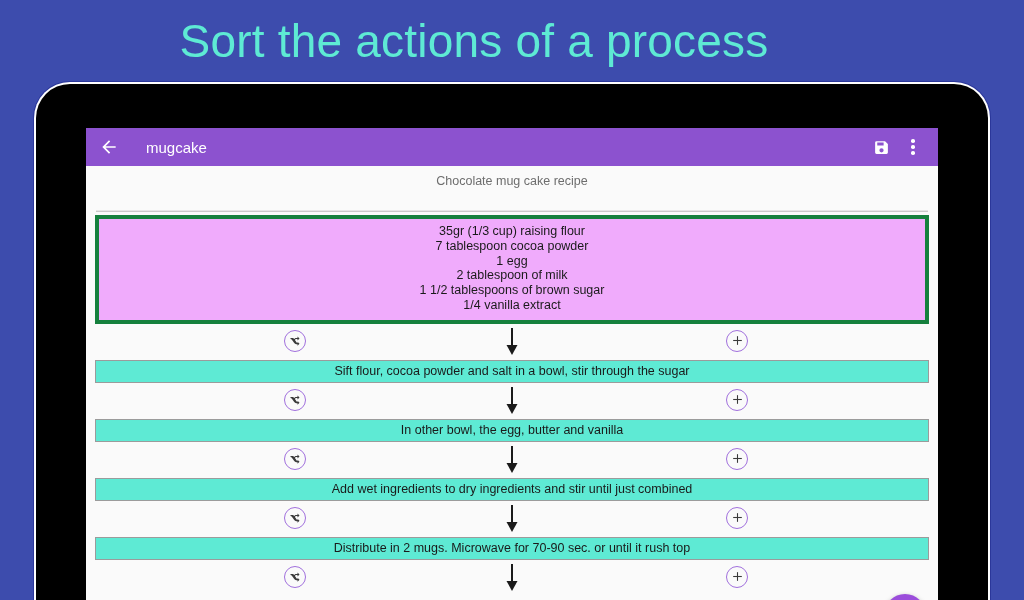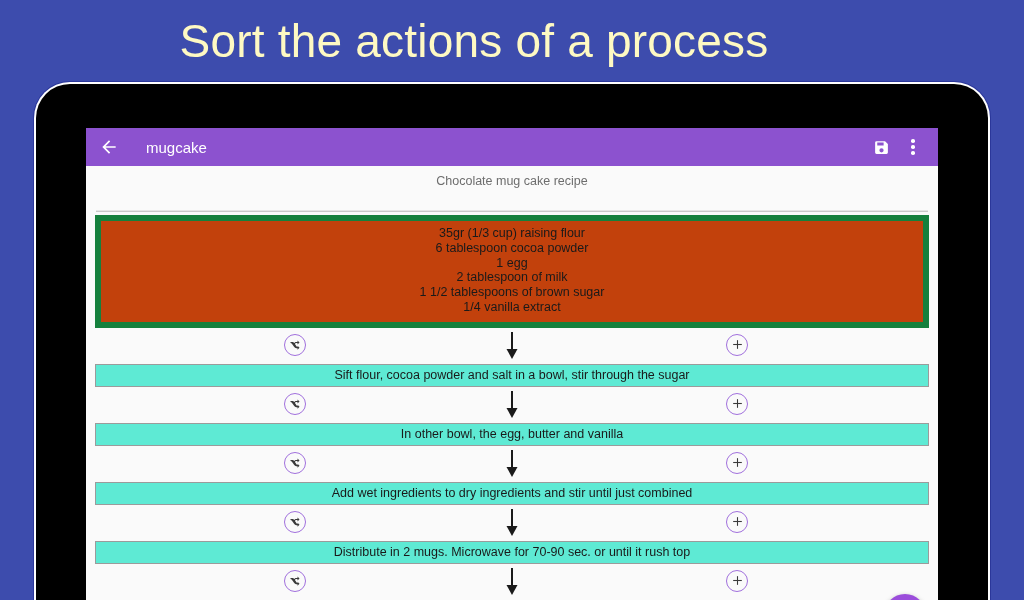--- a/index.html
+++ b/index.html
@@ -16,21 +16,21 @@
     position: relative;
   }
 
   
   .promo-title {
     position: absolute;
     top: 8px;
     left: 0;
     width: 948px;
     text-align: center;
-    color: #fef9c3;
+    color: #5eead4;
     font-size: 46px;
     font-weight: 400;
     letter-spacing: 0.2px;
     line-height: 66px;
     white-space: nowrap;
   }
 
   
   .tablet {
     position: absolute;
@@ -102,22 +102,22 @@
   }
 
   .top-divider {
     height: 2px;
     background: #c9c9c9;
     border-top: 1px solid #e6e6e6;
     margin: 0 1px 3px 1px;
   }
 
   .ingredients-box {
-    border: 6px solid #15803d;
-    background: #c2410c;
+    border: 4px solid #15803d;
+    background: #f0abfc;
     padding: 5px 8px 7px 8px;
     text-align: center;
   }
   .ingredients-box .line {
     font-size: 12.5px;
     color: #1a1a1a;
     line-height: 14.8px;
     white-space: nowrap;
   }
 
@@ -213,21 +213,21 @@
       </div>
     </div>
 
     <div class="content">
 
       <div class="recipe-title">Chocolate mug cake recipe</div>
       <div class="top-divider"></div>
 
       <div class="ingredients-box">
         <div class="line">35gr (1/3 cup) raising flour</div>
-        <div class="line">6 tablespoon cocoa powder</div>
+        <div class="line">7 tablespoon cocoa powder</div>
         <div class="line">1 egg</div>
         <div class="line">2 tablespoon of milk</div>
         <div class="line">1 1/2 tablespoons of brown sugar</div>
         <div class="line">1/4 vanilla extract</div>
       </div>
 
       <div class="connector">
         <div class="circle-btn shuffle">
           <svg width="12" height="12" viewBox="0 0 24 24" aria-hidden="true">
             <path d="M17 3l4 4-4 4V8h-2.5c-1.3 0-2 .7-3 2.1l-.9 1.3-1.2-1.7.7-1C11.4 6.9 12.6 6 14.5 6H17V3zM3 6h3.5c1.9 0 3.1.9 4.4 2.7l4 5.6c1 1.4 1.7 2.1 3 2.1H17v-3l4 4-4 4v-3h-2.5c-1.9 0-3.1-.9-4.4-2.7l-4-5.6C5.1 8.7 4.4 8 3.1 8H3V6z" fill="#3a3a3a"></path>

